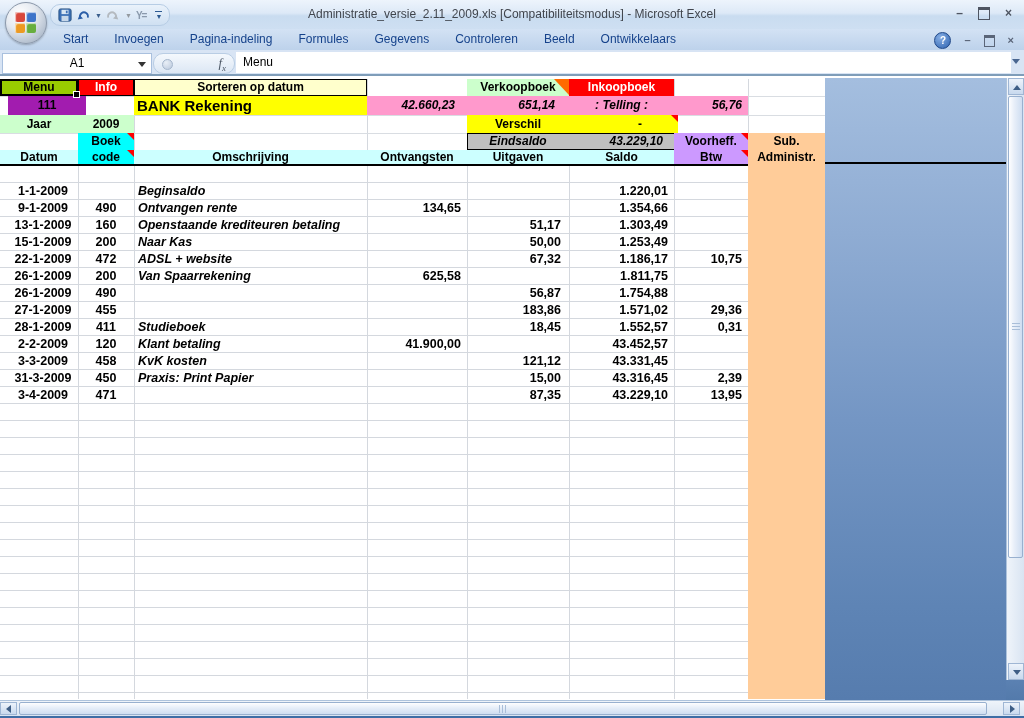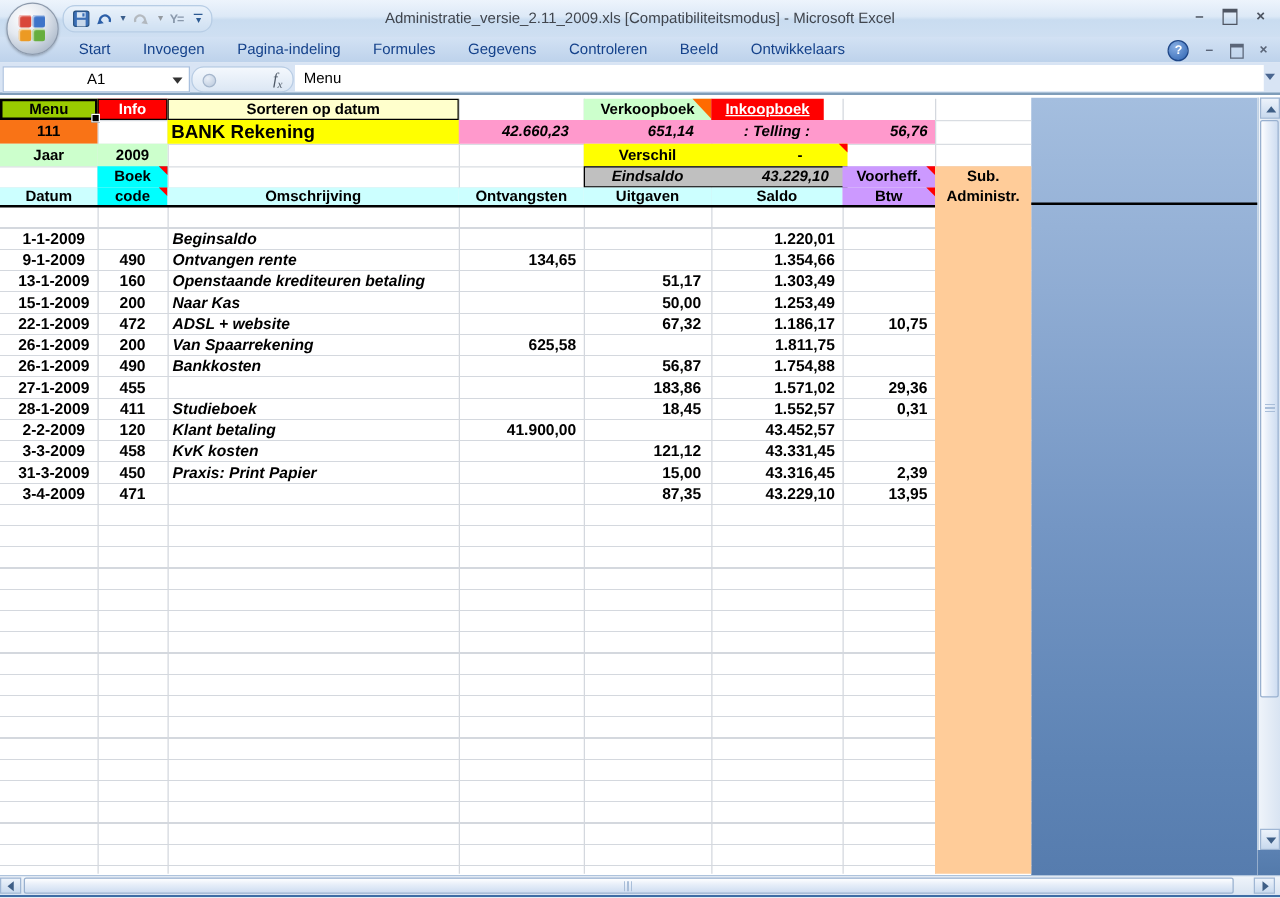--- a/index.html
+++ b/index.html
@@ -91,24 +91,24 @@
   #h-menu{left:0;top:1px;width:78px;height:17px;background:#99CC00;border:2px solid #000;
     text-align:center;line-height:13px;z-index:3;}
   .fillhandle{position:absolute;right:-3px;bottom:-3px;width:5px;height:5px;background:#000;
     border:1px solid #fff;z-index:4;}
   #h-info{left:78px;top:1px;width:56px;height:17px;background:#F00;color:#fff;
     border:1px solid #000;text-align:center;line-height:15px;}
   #h-sorteren{left:134px;top:1px;width:233px;height:17px;background:#FFFFCC;
     border:1px solid #000;text-align:center;line-height:15px;}
   #h-verkoop{left:467px;top:1px;width:102px;height:17px;background:#CCFFCC;
     text-align:center;line-height:17px;}
-  #h-inkoop{left:569px;top:1px;width:90px;height:17px;background:#F00;color:#fff;
-    text-align:center;line-height:17px;text-decoration:underline;}
-  
-  #h-111{left:0;top:18px;width:78px;height:19px;background:#f97316;text-align:center;line-height:19px;}
+  #h-inkoop{left:569px;top:1px;width:105px;height:17px;background:#F00;color:#fff;
+    text-align:center;line-height:17px;}
+  
+  #h-111{left:8px;top:18px;width:78px;height:19px;background:#a21caf;text-align:center;line-height:19px;}
   #h-bank{left:134px;top:18px;width:234px;height:19px;background:#FFFF00;font-size:15px;
     padding-left:3px;line-height:19px;}
   #h-pinkrow{left:367px;top:18px;width:381px;height:19px;background:#FF99CC;font-style:italic;}
   #h-pinkrow span{position:absolute;top:0;line-height:19px;font-weight:bold;}
   .pk1{left:0;width:88px;text-align:right;}
   .pk2{left:100px;width:88px;text-align:right;}
   .pk3{left:202px;width:105px;text-align:center;}
   .pk4{left:307px;width:68px;text-align:right;}
   
   #h-jaar{left:0;top:37px;width:78px;height:18px;background:#CCFFCC;text-align:center;line-height:18px;}
@@ -397,21 +397,20 @@
           <div class="cell c-code">200</div>
           <div class="cell c-omschrijving">Van Spaarrekening</div>
           <div class="cell c-ontvangsten">625,58</div>
           <div class="cell c-uitgaven"></div>
           <div class="cell c-saldo">1.811,75</div>
           <div class="cell c-btw"></div>
         </div>
         <div class="row" style="top: 207px;">
           <div class="cell c-datum">26-1-2009</div>
           <div class="cell c-code">490</div>
-          <div class="cell c-omschrijving">Bankkosten</div>
           <div class="cell c-ontvangsten"></div>
           <div class="cell c-uitgaven">56,87</div>
           <div class="cell c-saldo">1.754,88</div>
           <div class="cell c-btw"></div>
         </div>
         <div class="row" style="top: 224px;">
           <div class="cell c-datum">27-1-2009</div>
           <div class="cell c-code">455</div>
           <div class="cell c-ontvangsten"></div>
           <div class="cell c-uitgaven">183,86</div>

